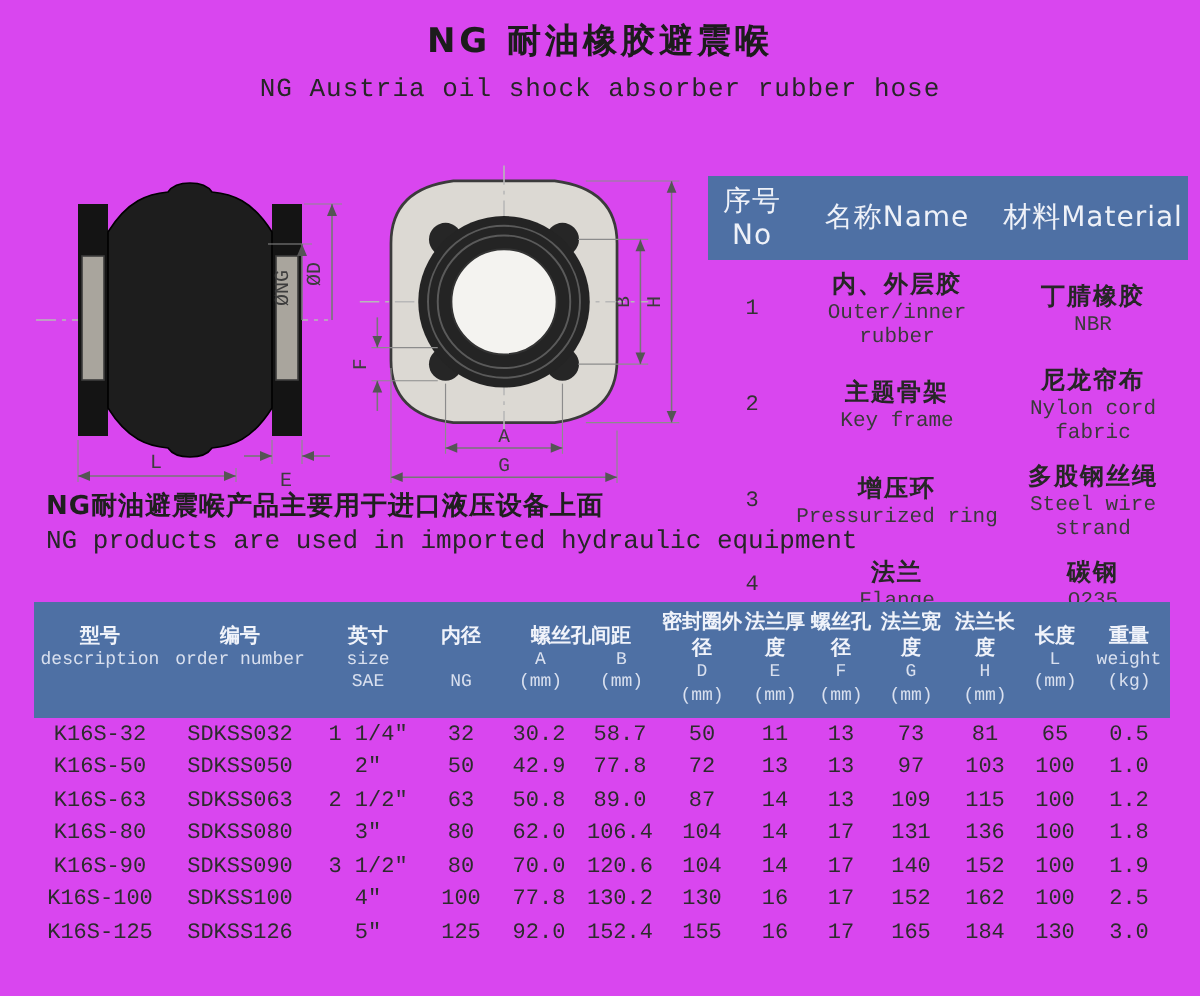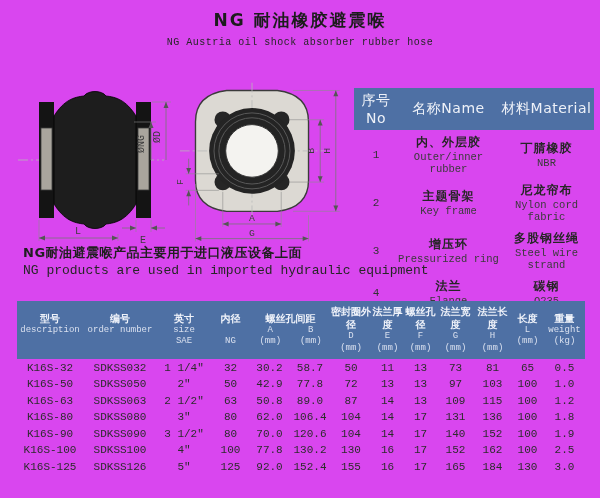--- a/index.html
+++ b/index.html
@@ -7,21 +7,21 @@
     position:relative;width:600px;height:498px;background:#d946ef;overflow:hidden;
     font-family:"DejaVu Sans","Liberation Sans",sans-serif;color:#2e2e2e;
   }
   .title{
     position:absolute;top:9px;left:0;width:100%;text-align:center;
     font-size:17px;font-weight:bold;letter-spacing:2px;color:#1c1c1c;
   }
   .subtitle{
     position:absolute;top:37px;left:0;width:100%;text-align:center;
     font-family:"Liberation Mono","DejaVu Sans Mono",monospace;
-    font-size:10px;color:#262626;letter-spacing:0.5px;
+    font-size:13px;color:#262626;letter-spacing:0.5px;
   }
   .usage-zh{
     position:absolute;top:244px;left:23px;font-size:13px;font-weight:bold;color:#1f1f1f;letter-spacing:0.5px;
   }
   .usage-en{
     position:absolute;top:263px;left:23px;
     font-family:"Liberation Mono","DejaVu Sans Mono",monospace;font-size:13px;color:#262626;
   }
   
   .diagram-side{position:absolute;top:82px;left:14px;}

